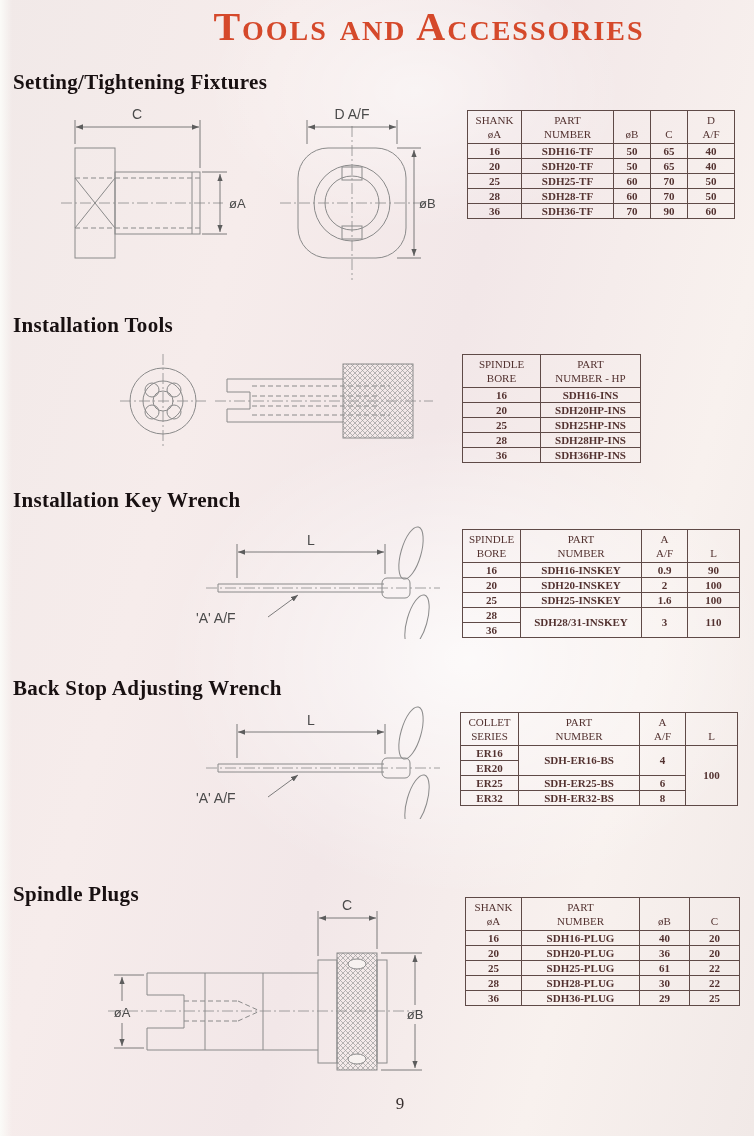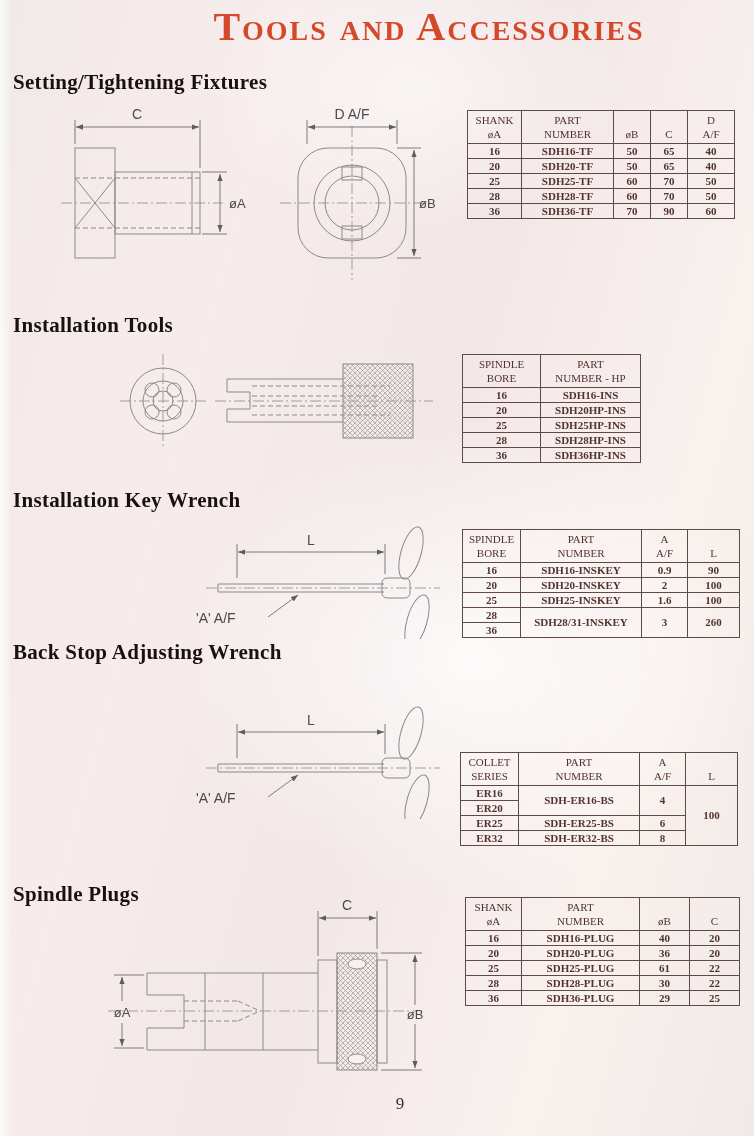--- a/index.html
+++ b/index.html
@@ -18,40 +18,40 @@
   .title {
     position:absolute; top:4px; left:0; width:100%; margin:0; box-sizing:border-box;
     text-align:center; text-indent:104px;
     font-variant:small-caps; font-weight:bold; font-size:40px; line-height:1.15;
     letter-spacing:2px; color:#d5492b;
   }
   .sec-heading {
     position:absolute; left:13px; margin:0;
     font-weight:bold; font-size:21px; color:#181011; letter-spacing:.3px;
   }
-  .h1 { top:70px; } .h2 { top:313px; } .h3 { top:468px;margin-top:20px; } .h4 { top:640px; } .h5 { top:858px;margin-top:24px; }
+  .h1 { top:70px; } .h2 { top:313px; } .h3 { top:468px;margin-top:20px; } .h4 { top:676px; } .h5 { top:858px;margin-top:24px; }
 
   table {
     position:absolute; border-collapse:collapse; table-layout:fixed;
     font-family:"Liberation Serif", serif; color:#533230;
   }
   th,td { border:1px solid #5f4a47; text-align:center; vertical-align:middle; box-sizing:border-box; }
   th {
     font-weight:normal; font-size:11px; white-space:pre-line; vertical-align:bottom;
     padding:2px 2px 1px; line-height:1.3; height:30px;
   }
   td { font-size:11px; font-weight:bold; padding:0 3px; height:15px; line-height:1.1; }
 
   .t1 { left:467px; top:110px; width:267px; }
   .t1 th:nth-child(1){width:54px}.t1 th:nth-child(2){width:92px}.t1 th:nth-child(3){width:37px}.t1 th:nth-child(4){width:37px}.t1 th:nth-child(5){width:47px}
   .t2 { left:462px; top:354px; width:178px; }
   .t2 th:nth-child(1){width:78px}.t2 th:nth-child(2){width:100px}
   .t3 { left:462px; top:529px; width:277px; }
   .t3 th:nth-child(1){width:58px}.t3 th:nth-child(2){width:121px}.t3 th:nth-child(3){width:46px}.t3 th:nth-child(4){width:52px}
-  .t4 { left:460px; top:712px; width:277px;margin-top:40px; }
+  .t4 { left:460px; top:712px; width:277px; }
   .t4 th:nth-child(1){width:58px}.t4 th:nth-child(2){width:121px}.t4 th:nth-child(3){width:46px}.t4 th:nth-child(4){width:52px}
   .t5 { left:465px; top:897px; width:274px; }
   .t5 th:nth-child(1){width:56px}.t5 th:nth-child(2){width:118px}.t5 th:nth-child(3){width:50px}.t5 th:nth-child(4){width:50px}
 
   svg.draw { position:absolute; }
   .ln  { fill:none; stroke:#8a8a8a; stroke-width:1; }
   .dimln { fill:none; stroke:#6e6e6e; stroke-width:.9; }
   .dash  { stroke-dasharray:5 3; }
   .cline { stroke-dasharray:11 3 2 3; stroke-width:.8; }
   .dim { font:13px "Liberation Sans", sans-serif; fill:#4a4a4a; }
@@ -293,21 +293,21 @@
         <tr>
           <td>25</td>
           <td>SDH25-INSKEY</td>
           <td>1.6</td>
           <td>100</td>
         </tr>
         <tr>
           <td>28</td>
           <td rowspan="2">SDH28/31-INSKEY</td>
           <td rowspan="2">3</td>
-          <td rowspan="2">260</td>
+          <td rowspan="2">110</td>
         </tr>
         <tr>
           <td>36</td>
         </tr>
       </tbody>
     </table>
 
   <h2 class="sec-heading h4">Back Stop Adjusting Wrench</h2>
 
   <svg class="draw" style="left:178px;top:704px" width="270" height="115" viewBox="0 0 270 115">

